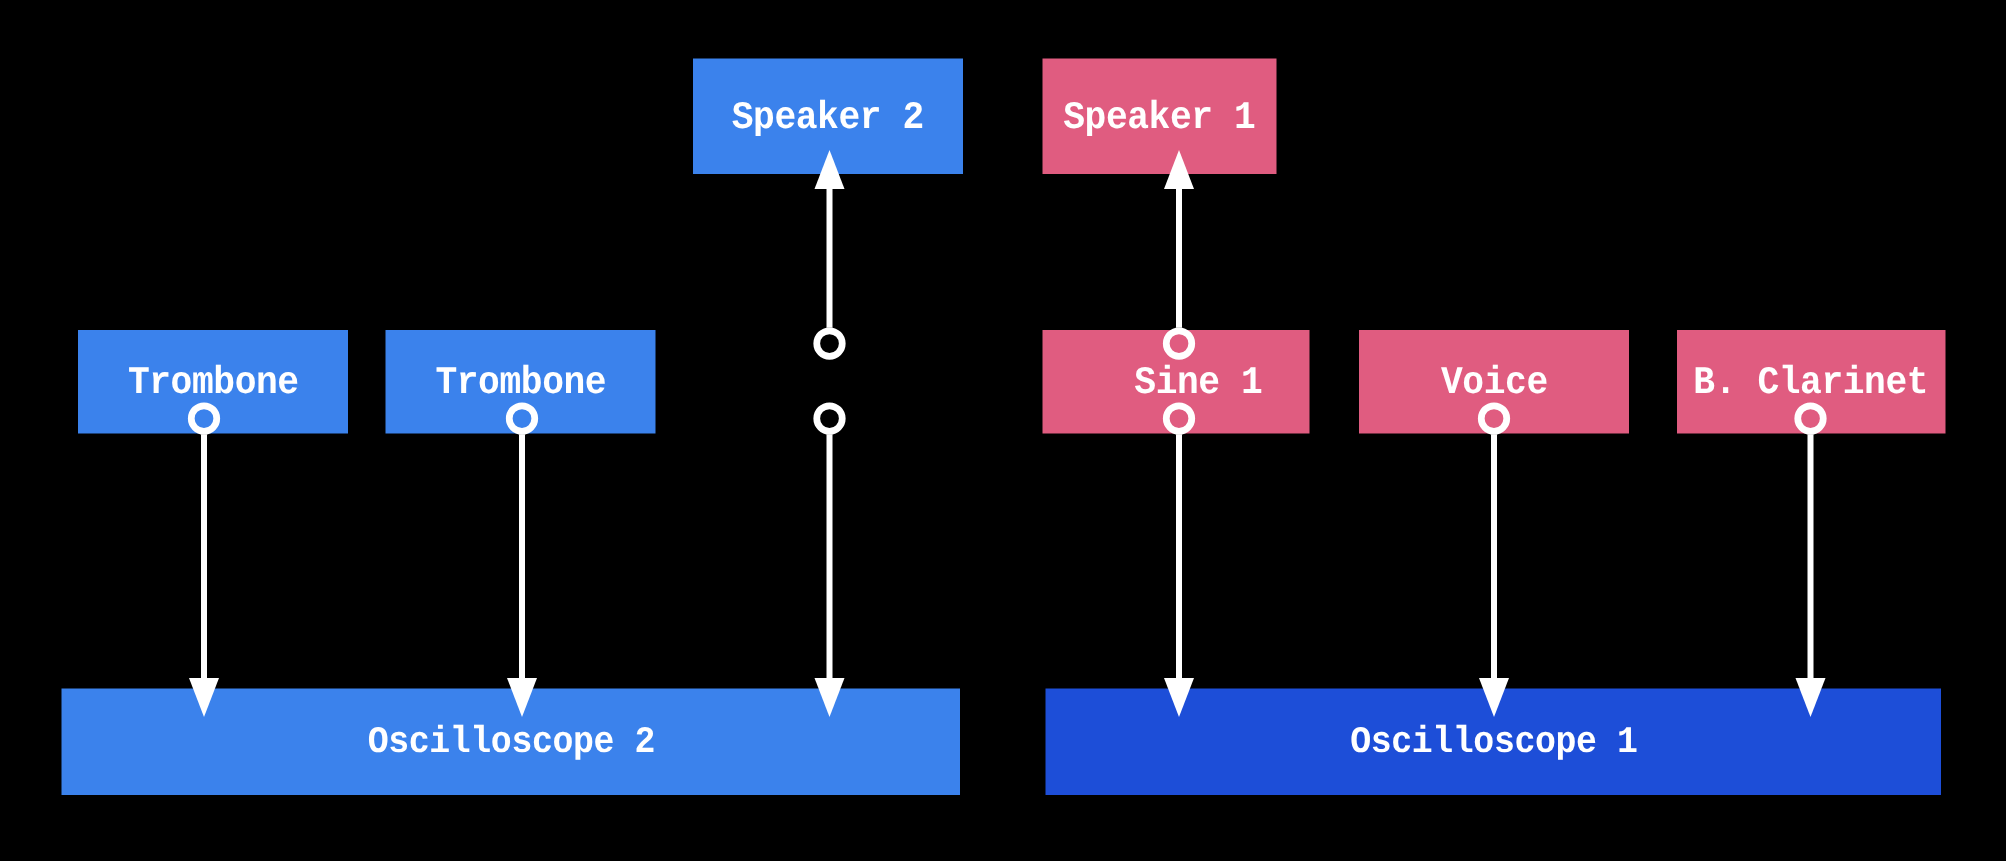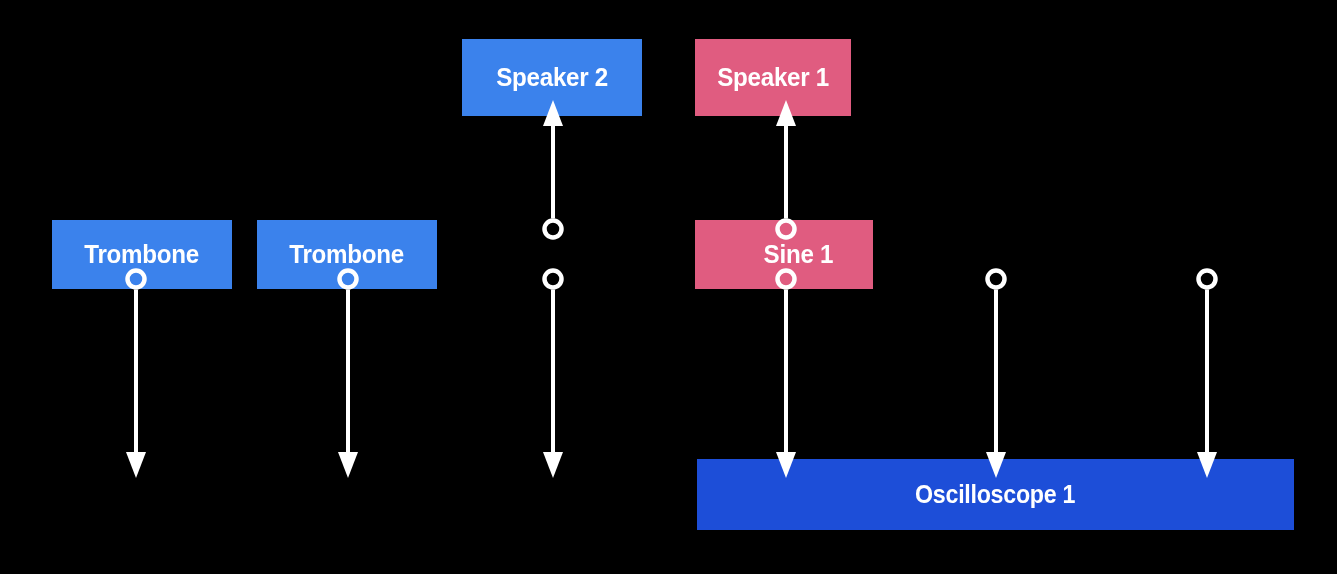--- a/index.html
+++ b/index.html
@@ -1,21 +1,21 @@
 <!DOCTYPE html>
 <html><head>
 <meta charset="utf-8">
 <style>
   html,body{margin:0;padding:0;background:#000;}
   body{width:1337px;height:574px;overflow:hidden;
        font-family:"Liberation Sans","DejaVu Sans",sans-serif;}
   #stage{position:relative;width:1337px;height:574px;background:#000;}
 
   .node{position:absolute;display:flex;align-items:center;justify-content:center;
-        box-sizing:border-box;}
+        box-sizing:border-box;font-family:Liberation Mono, monospace;}
   .node .label{color:#ffffff;font-weight:bold;letter-spacing:-0.3px;
         white-space:nowrap;font-stretch:condensed;transform:scaleX(0.93);
         transform-origin:center;}
 
   .node.blue{background:#3b82ec;}
   .node.pink{background:#e05c80;}
 
   .box .label{font-size:26px;}
   .bar  .label{font-size:25px;}
 
@@ -39,21 +39,30 @@
 
   <div class="node box blue" id="n-trombone_a" style="left: 52px; top: 220px; width: 180px; height: 69px; background: rgb(59, 130, 236);">
     <span class="label">Trombone</span>
   </div>
   <div class="node box blue" id="n-trombone_b" style="left: 257px; top: 220px; width: 180px; height: 69px; background: rgb(59, 130, 236);">
     <span class="label">Trombone</span>
   </div>
   <div class="node box pink" id="n-sine_1" style="left: 695px; top: 220px; width: 178px; height: 69px; background: rgb(224, 92, 128); padding-left: 29px;">
     <span class="label">Sine 1</span>
   </div>
+  <div class="node box pink" id="n-voice" style="left: 906px; top: 220px; width: 180px; height: 69px; background: rgb(224, 92, 128);">
+    <span class="label">Voice</span>
+  </div>
+  <div class="node box pink" id="n-b_clarinet" style="left: 1118px; top: 220px; width: 179px; height: 69px; background: rgb(224, 92, 128);">
+    <span class="label">B. Clarinet</span>
+  </div>
 
+  <div class="node bar blue" id="n-oscilloscope_2" style="left: 41px; top: 459px; width: 599px; height: 71px; background: rgb(59, 130, 236);">
+    <span class="label">Oscilloscope 2</span>
+  </div>
   <div class="node bar pink" id="n-oscilloscope_1" style="left: 697px; top: 459px; width: 597px; height: 71px; background: #1d4ed8;">
     <span class="label">Oscilloscope 1</span>
   </div>
 
   <svg id="wires" viewBox="0 0 1337 574" xmlns="http://www.w3.org/2000/svg">
       <g>
         <line class="wire-line" x1="553" y1="218.5" x2="553" y2="126"></line>
         <polygon class="wire-head" points="553,100 543,126 563,126"></polygon>
         <circle class="wire-port" cx="553" cy="229" r="8.5"></circle>
       </g>

